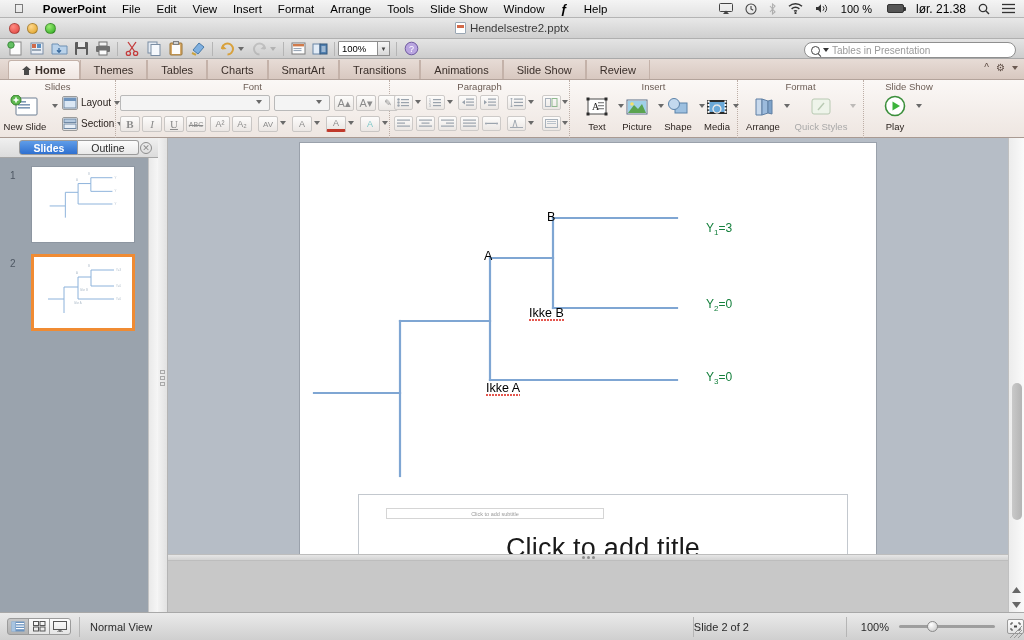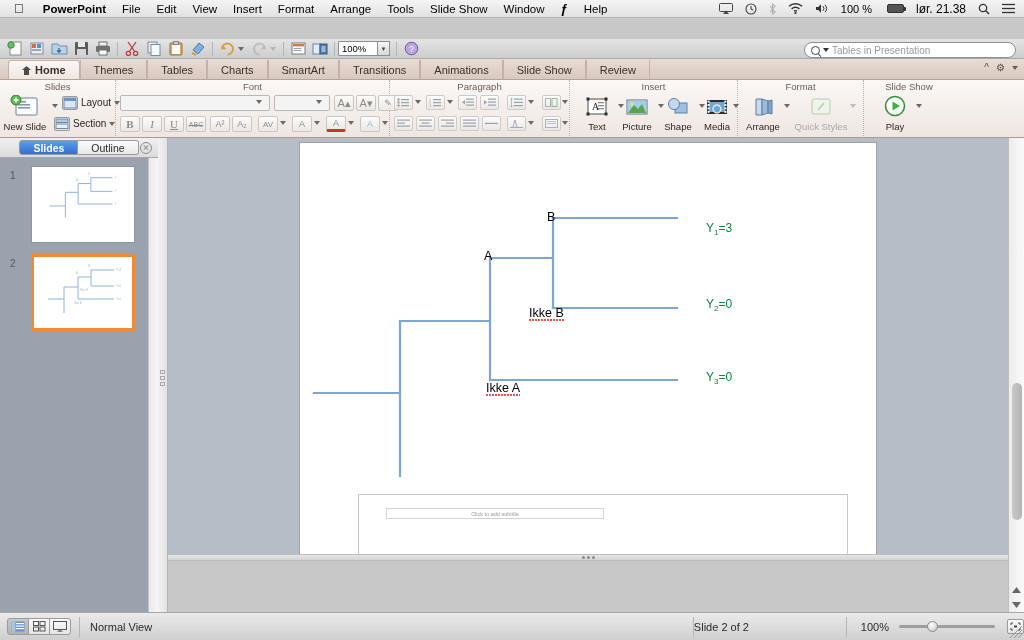--- a/index.html
+++ b/index.html
@@ -353,20 +353,31 @@
       <svg width="13" height="11" viewBox="0 0 13 11">
           <g stroke="#333" stroke-width="1.3">
             <path d="M0 1.5 H13"></path>
             <path d="M0 5.5 H13"></path>
             <path d="M0 9.5 H13"></path>
           </g>
         </svg>
     </div>
   </div>
 
+  <div class="titlebar">
+    <div class="traffic">
+      <div class="light red"></div>
+      <div class="light yellow"></div>
+      <div class="light green"></div>
+    </div>
+    <div class="doctitle">
+      <span class="doc-ico"></span>
+      <span>Hendelsestre2.pptx</span>
+    </div>
+  </div>
 
   <div class="toolbar">
     <div class="tb">
       <svg width="16" height="15" viewBox="0 0 16 15">
           <rect x="3" y="1" width="11" height="13" fill="#fcfcfc" stroke="#8a8a8a"></rect>
           <circle cx="4" cy="4" r="3.2" fill="#63c063" stroke="#3d8c3d"></circle>
         </svg>
     </div>
     <div class="tb">
       <svg width="16" height="15" viewBox="0 0 16 15">
@@ -516,21 +527,21 @@
         <div class="smallbtn" style="left:62px; top:3px;">
           <span class="gbox">
             <svg width="14" height="12" viewBox="0 0 14 12">
                 <rect x="1" y="1" width="12" height="10" fill="#dbe7f4" stroke="#7089a5"></rect>
                 <rect x="1" y="1" width="12" height="3" fill="#6f94bd"></rect>
               </svg>
           </span>
           <span>Layout</span>
           <span class="caret"></span>
         </div>
-        <div class="smallbtn" style="left:54px; top:24px;">
+        <div class="smallbtn" style="left:62px; top:24px;">
           <span class="gbox">
             <svg width="14" height="12" viewBox="0 0 14 12">
                 <rect x="1" y="1" width="12" height="3.5" fill="#b5c9de" stroke="#7089a5"></rect>
                 <rect x="1" y="6" width="12" height="4.5" fill="#e7eef6" stroke="#7089a5"></rect>
               </svg>
           </span>
           <span>Section</span>
           <span class="caret"></span>
         </div>
       </div>
@@ -927,20 +938,21 @@
       <div class="yl" style="left:406px; top:154px;">
         <span>Y</span><sub>2</sub><span>=0</span>
       </div>
       <div class="yl" style="left:406px; top:227px;">
         <span>Y</span><sub>3</sub><span>=0</span>
       </div>
     </div>
 
     <div class="nextslide">
       <div class="ns-sub">Click to add subtitle</div>
+      <div class="ns-title">Click to add title</div>
     </div>
   </div>
 
   <div class="vscroll">
     <div class="vthumb"></div>
     <div class="vsarrows">
       <span>
         <svg width="9" height="7" viewBox="0 0 9 7">
             <path d="M4.5 0 L9 6 L0 6 Z" fill="#666"></path>
           </svg>

